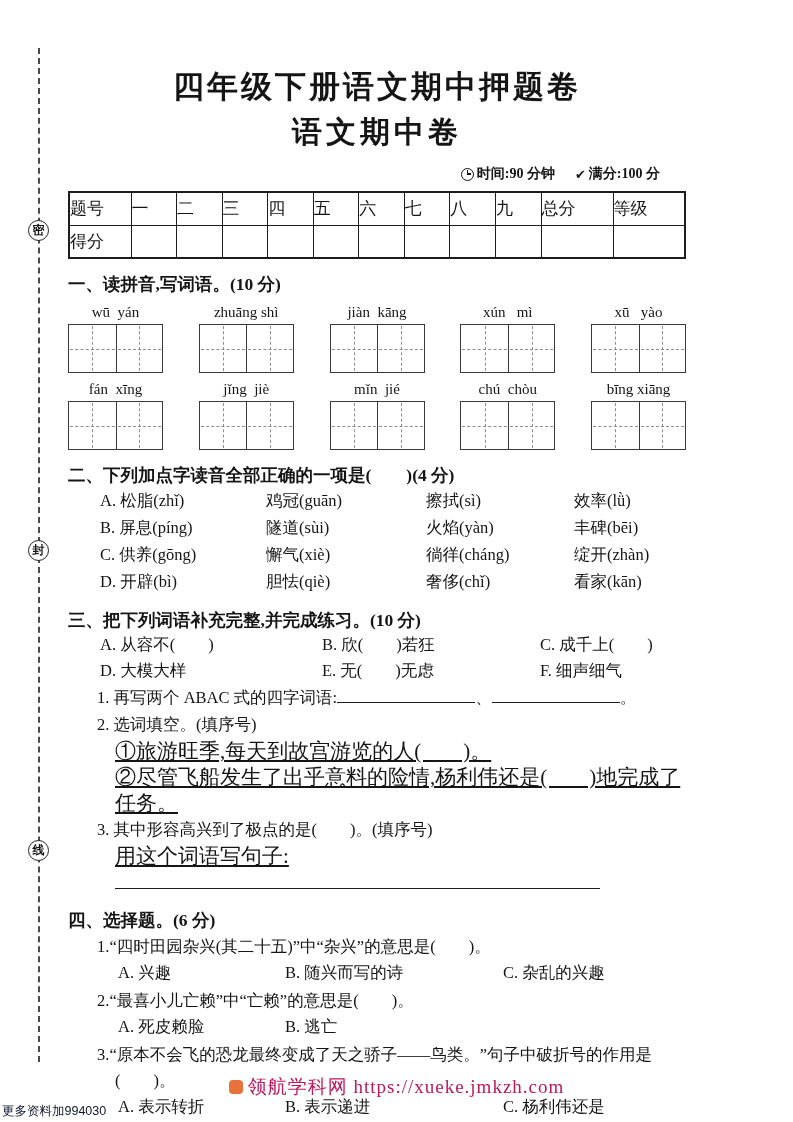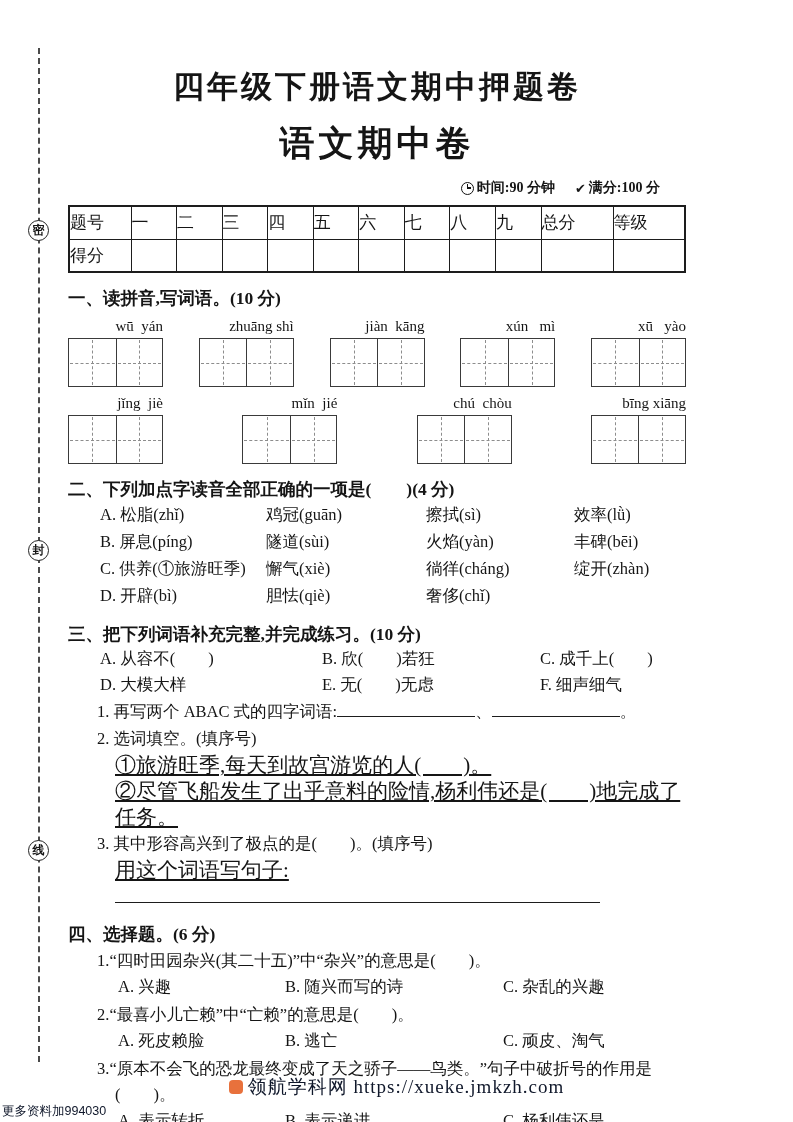--- a/index.html
+++ b/index.html
@@ -15,39 +15,39 @@
   .bind-line { position:absolute; left:38px; top:48px; bottom:60px; border-left:2px dashed #4a4a4a; }
   .seal-mark {
     position:absolute; left:-12px; width:21px; height:21px; background:#fff;
     border:1.5px solid #222; border-radius:50%;
     font-size:12px; line-height:19px; text-align:center; font-weight:bold;
   }
   .seal-1 { top:172px; } .seal-2 { top:492px; } .seal-3 { top:792px; }
 
   
   .title { text-align:center; font-size:31px; font-weight:bold; letter-spacing:3px; }
-  .subtitle { text-align:center; font-size:35px; font-weight:bold; letter-spacing:4px; margin-top:12px; }
+  .subtitle { text-align:center; font-size:30px; font-weight:bold; letter-spacing:4px; margin-top:4px; }
   .info { display:flex; justify-content:flex-end; gap:20px; margin:12px 26px 8px 0; font-size:14px; font-weight:bold; align-items:center; }
   .info-item { display:inline-flex; align-items:center; gap:3px; }
   .clock { display:inline-block; width:13px; height:13px; border:1.6px solid #111; border-radius:50%; position:relative; }
   .clock::after { content:""; position:absolute; left:5px; top:1.5px; width:1.6px; height:4.5px; background:#111; }
   .clock::before { content:""; position:absolute; left:5px; top:4.8px; width:4px; height:1.6px; background:#111; }
   .check { font-family:"DejaVu Sans",sans-serif; font-size:13px; }
 
   
   table.score { width:100%; border-collapse:collapse; table-layout:fixed; margin-top:8px; border:2px solid #1d1d1d; }
   table.score td { border:1.2px solid #1d1d1d; height:33px; text-align:left; font-size:17px; }
 
   
   .sec-title { font-size:17.5px; font-weight:bold; margin-top:13px; line-height:24px; }
 
   
   .pin-row { display:flex; justify-content:space-between; margin-top:7px; }
   .pin-group { width:95px; }
-  .pinyin { text-align:right; font-size:15px; white-space:pre; margin-bottom:2px; line-height:19px; }
+  .pinyin { text-align:center; font-size:15px; white-space:pre; margin-bottom:2px; line-height:19px; }
   .boxes { display:flex; border:1.6px solid #3a3a3a; width:95px; }
   .cell { width:50%; height:47px; position:relative; }
   .cell + .cell { border-left:1.4px solid #3a3a3a; }
   .cell::before { content:""; position:absolute; left:1px; right:1px; top:50%; border-top:1px dashed #8d8d8d; }
   .cell::after  { content:""; position:absolute; top:1px; bottom:1px; left:50%; border-left:1px dashed #8d8d8d; }
 
   
   .opt4 { display:grid; grid-template-columns:166px 160px 148px auto; margin-left:32px; font-size:16.5px; line-height:27px; }
   .opt3w { display:grid; grid-template-columns:222px 218px auto; margin-left:32px; font-size:16.5px; line-height:26px; }
   .optq { display:grid; grid-template-columns:167px 218px auto; margin-left:50px; font-size:16.5px; line-height:26px; }
@@ -172,20 +172,27 @@
       <div class="pinyin">xū   yào</div>
       <div class="boxes">
           <div class="cell"></div>
           <div class="cell"></div>
         </div>
     </div>
   </div>
 
   <div class="pin-row">
     <div class="pin-group">
+      <div class="pinyin">fán  xīng</div>
+      <div class="boxes">
+          <div class="cell"></div>
+          <div class="cell"></div>
+        </div>
+    </div>
+    <div class="pin-group">
       <div class="pinyin">jǐng  jiè</div>
       <div class="boxes">
           <div class="cell"></div>
           <div class="cell"></div>
         </div>
     </div>
     <div class="pin-group">
       <div class="pinyin">mǐn  jié</div>
       <div class="boxes">
           <div class="cell"></div>
@@ -215,29 +222,30 @@
     <span>擦拭(sì)</span>
     <span>效率(lǜ)</span>
   </div>
   <div class="opt4">
     <span>B. 屏息(píng)</span>
     <span>隧道(sùi)</span>
     <span>火焰(yàn)</span>
     <span>丰碑(bēi)</span>
   </div>
   <div class="opt4">
-    <span>C. 供养(①旅游旺季)</span>
+    <span>C. 供养(gōng)</span>
     <span>懈气(xiè)</span>
     <span>徜徉(cháng)</span>
     <span>绽开(zhàn)</span>
   </div>
   <div class="opt4">
     <span>D. 开辟(bì)</span>
     <span>胆怯(qiè)</span>
     <span>奢侈(chǐ)</span>
+    <span>看家(kān)</span>
   </div>
 
   <div class="sec-title">三、把下列词语补充完整,并完成练习。(10 分)</div>
   <div class="opt3w">
     <span>A. 从容不(　　)</span>
     <span>B. 欣(　　)若狂</span>
     <span>C. 成千上(　　)</span>
   </div>
   <div class="opt3w">
     <span>D. 大模大样</span>
@@ -261,28 +269,27 @@
   <div class="optq">
     <span>A. 兴趣</span>
     <span>B. 随兴而写的诗</span>
     <span>C. 杂乱的兴趣</span>
   </div>
 
   <div class="q">2.“最喜小儿亡赖”中“亡赖”的意思是(　　)。</div>
   <div class="optq">
     <span>A. 死皮赖脸</span>
     <span>B. 逃亡</span>
-    <span>C. 顽皮、淘气</span>
   </div>
 
   <div class="q">3.“原本不会飞的恐龙最终变成了天之骄子——鸟类。”句子中破折号的作用是(　　)。</div>
   <div class="optq">
     <span>A. 表示转折</span>
     <span>B. 表示递进</span>
     <span>C. 杨利伟还是</span>
   </div>
 
 </div>
 
 <div class="footer" style="color: rgb(232, 113, 60);">
-  <span class="logo-dot" style="background: rgb(232, 113, 60);"></span><a href="#" style="color: #0f172a;">领航学科网 https://xueke.jmkzh.com</a>
+  <span class="logo-dot" style="background: rgb(232, 113, 60);"></span><a href="#" style="color: #be185d;">领航学科网 https://xueke.jmkzh.com</a>
 </div>
 <div class="watermark" style="color: #0f172a;">更多资料加994030</div>
 
 </body></html>

